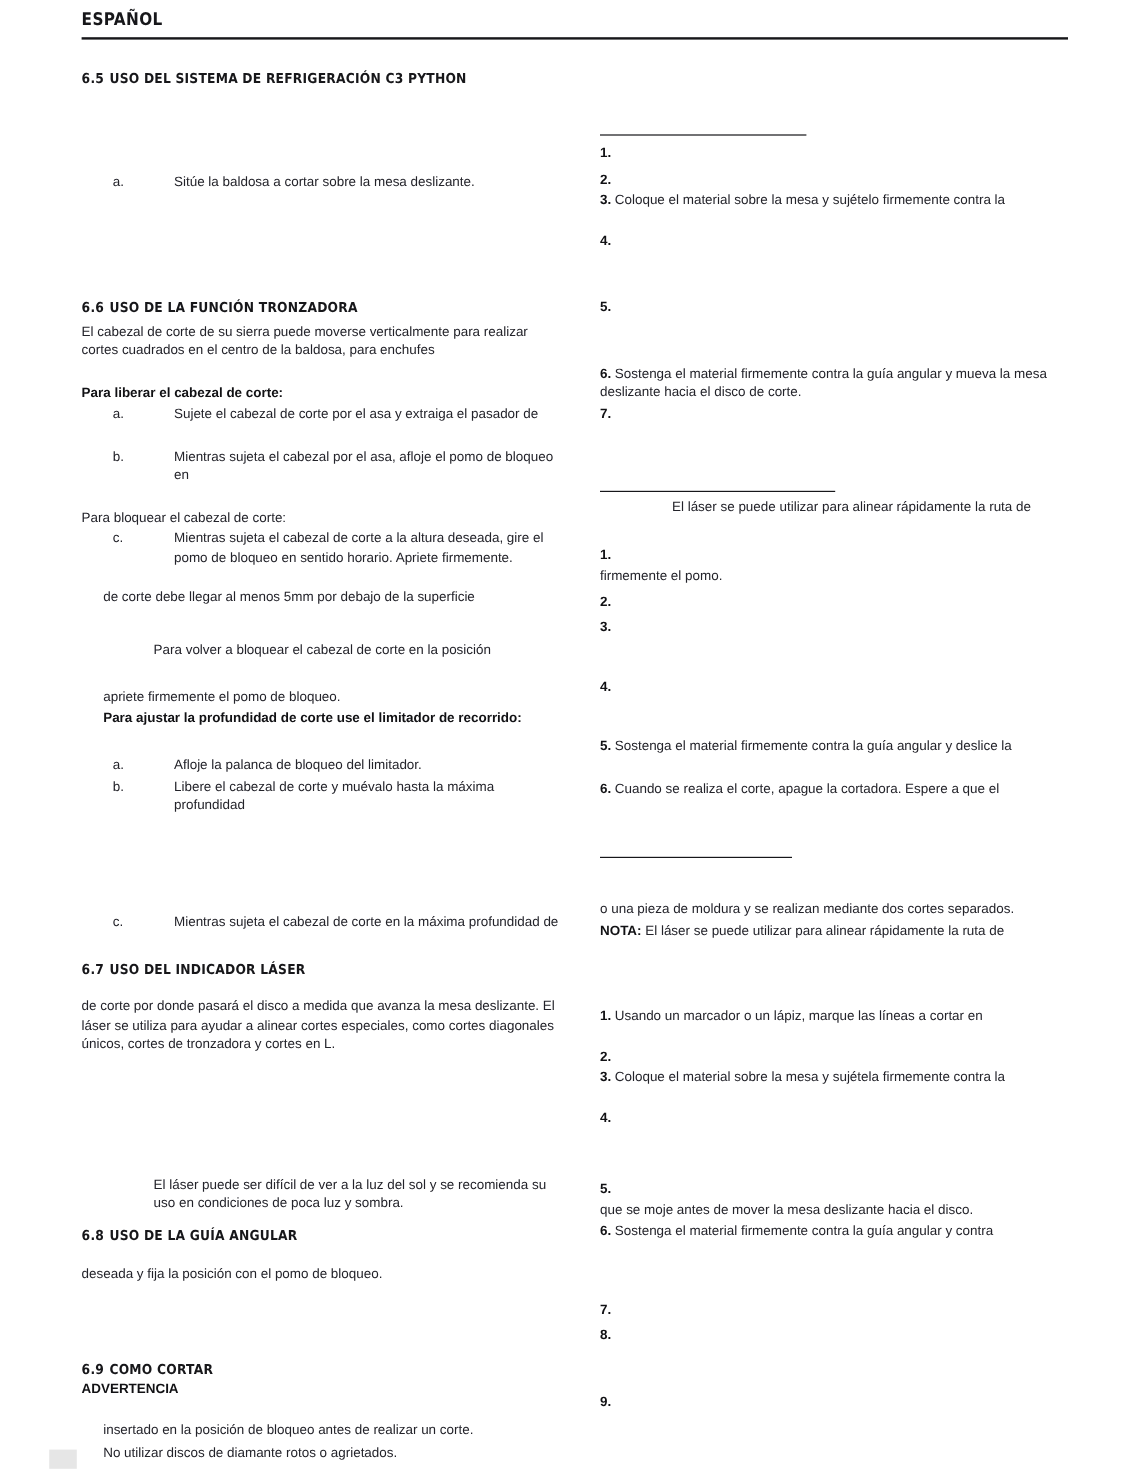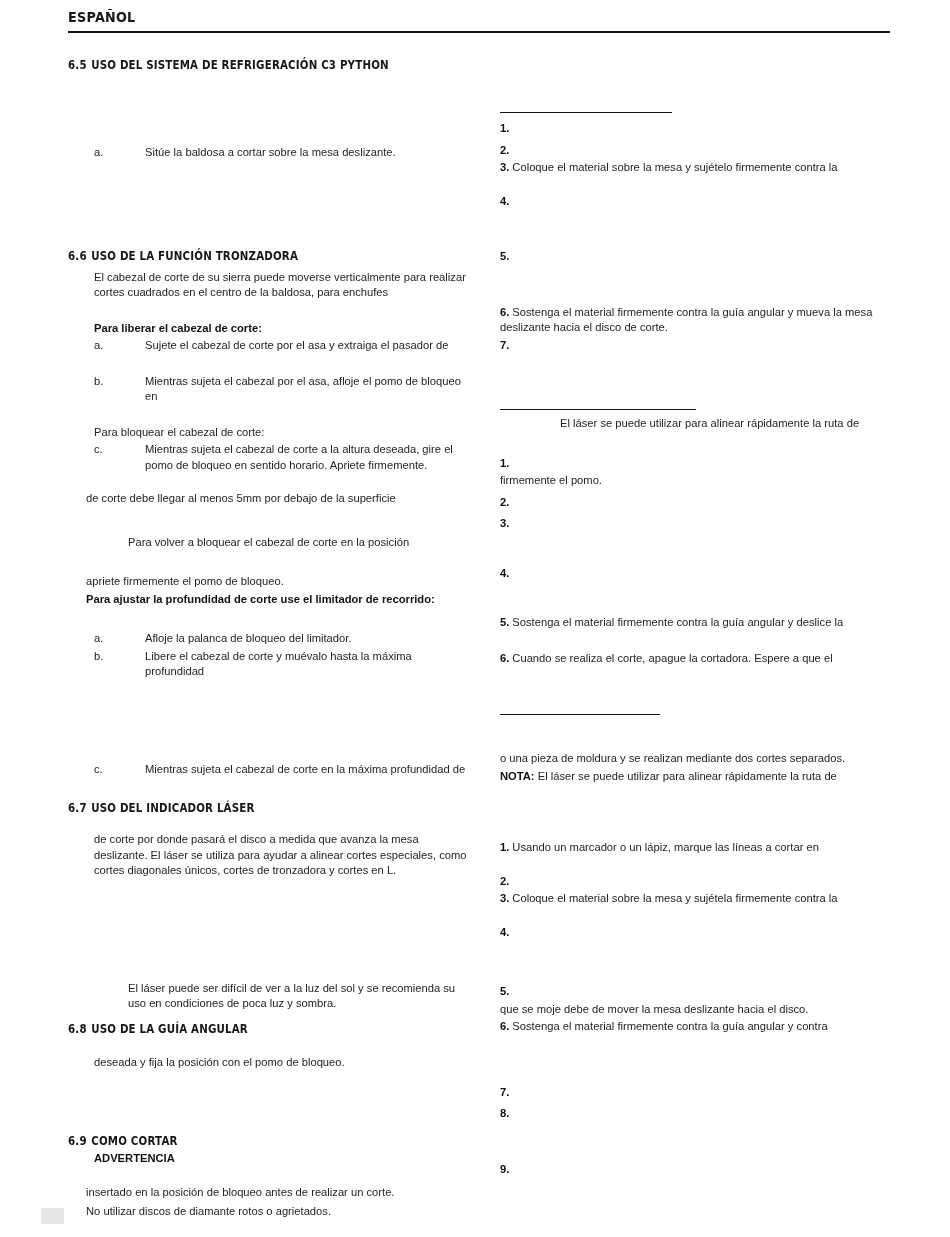--- a/index.html
+++ b/index.html
@@ -79,21 +79,21 @@
     font-family: "Liberation Sans", sans-serif;
     font-size: 11.2px;
     line-height: 15.5px;
     color: #23232a;
   }
   .body-bold {
     font-weight: bold;
     color: #111114;
   }
 
-  .indent-1 { margin-left: 26px; }
+  .indent-1 { }
   .indent-0 { margin-left: 18px; }
 
   
   .alpha-item {
     display: flex;
     margin-left: 26px;
     font-size: 11.2px;
     line-height: 15.5px;
     color: #23232a;
   }
@@ -442,21 +442,21 @@
 
     <div class="sp-44"></div>
 
     <div class="num-item">
       <span class="mark">5.</span><span></span>
     </div>
 
     <div class="sp-2"></div>
 
     <div class="num-item">
-      <span>que se moje debe de mover la mesa deslizante hacia el disco.</span>
+      <span>que se moje antes de mover la mesa deslizante hacia el disco.</span>
     </div>
 
     <div class="sp-2"></div>
 
     <div class="num-item">
       <span class="mark">6.</span><span>Sostenga el material firmemente contra la guía angular y contra</span>
     </div>
 
     <div class="sp-44"></div>
     <div class="sp-6"></div>

